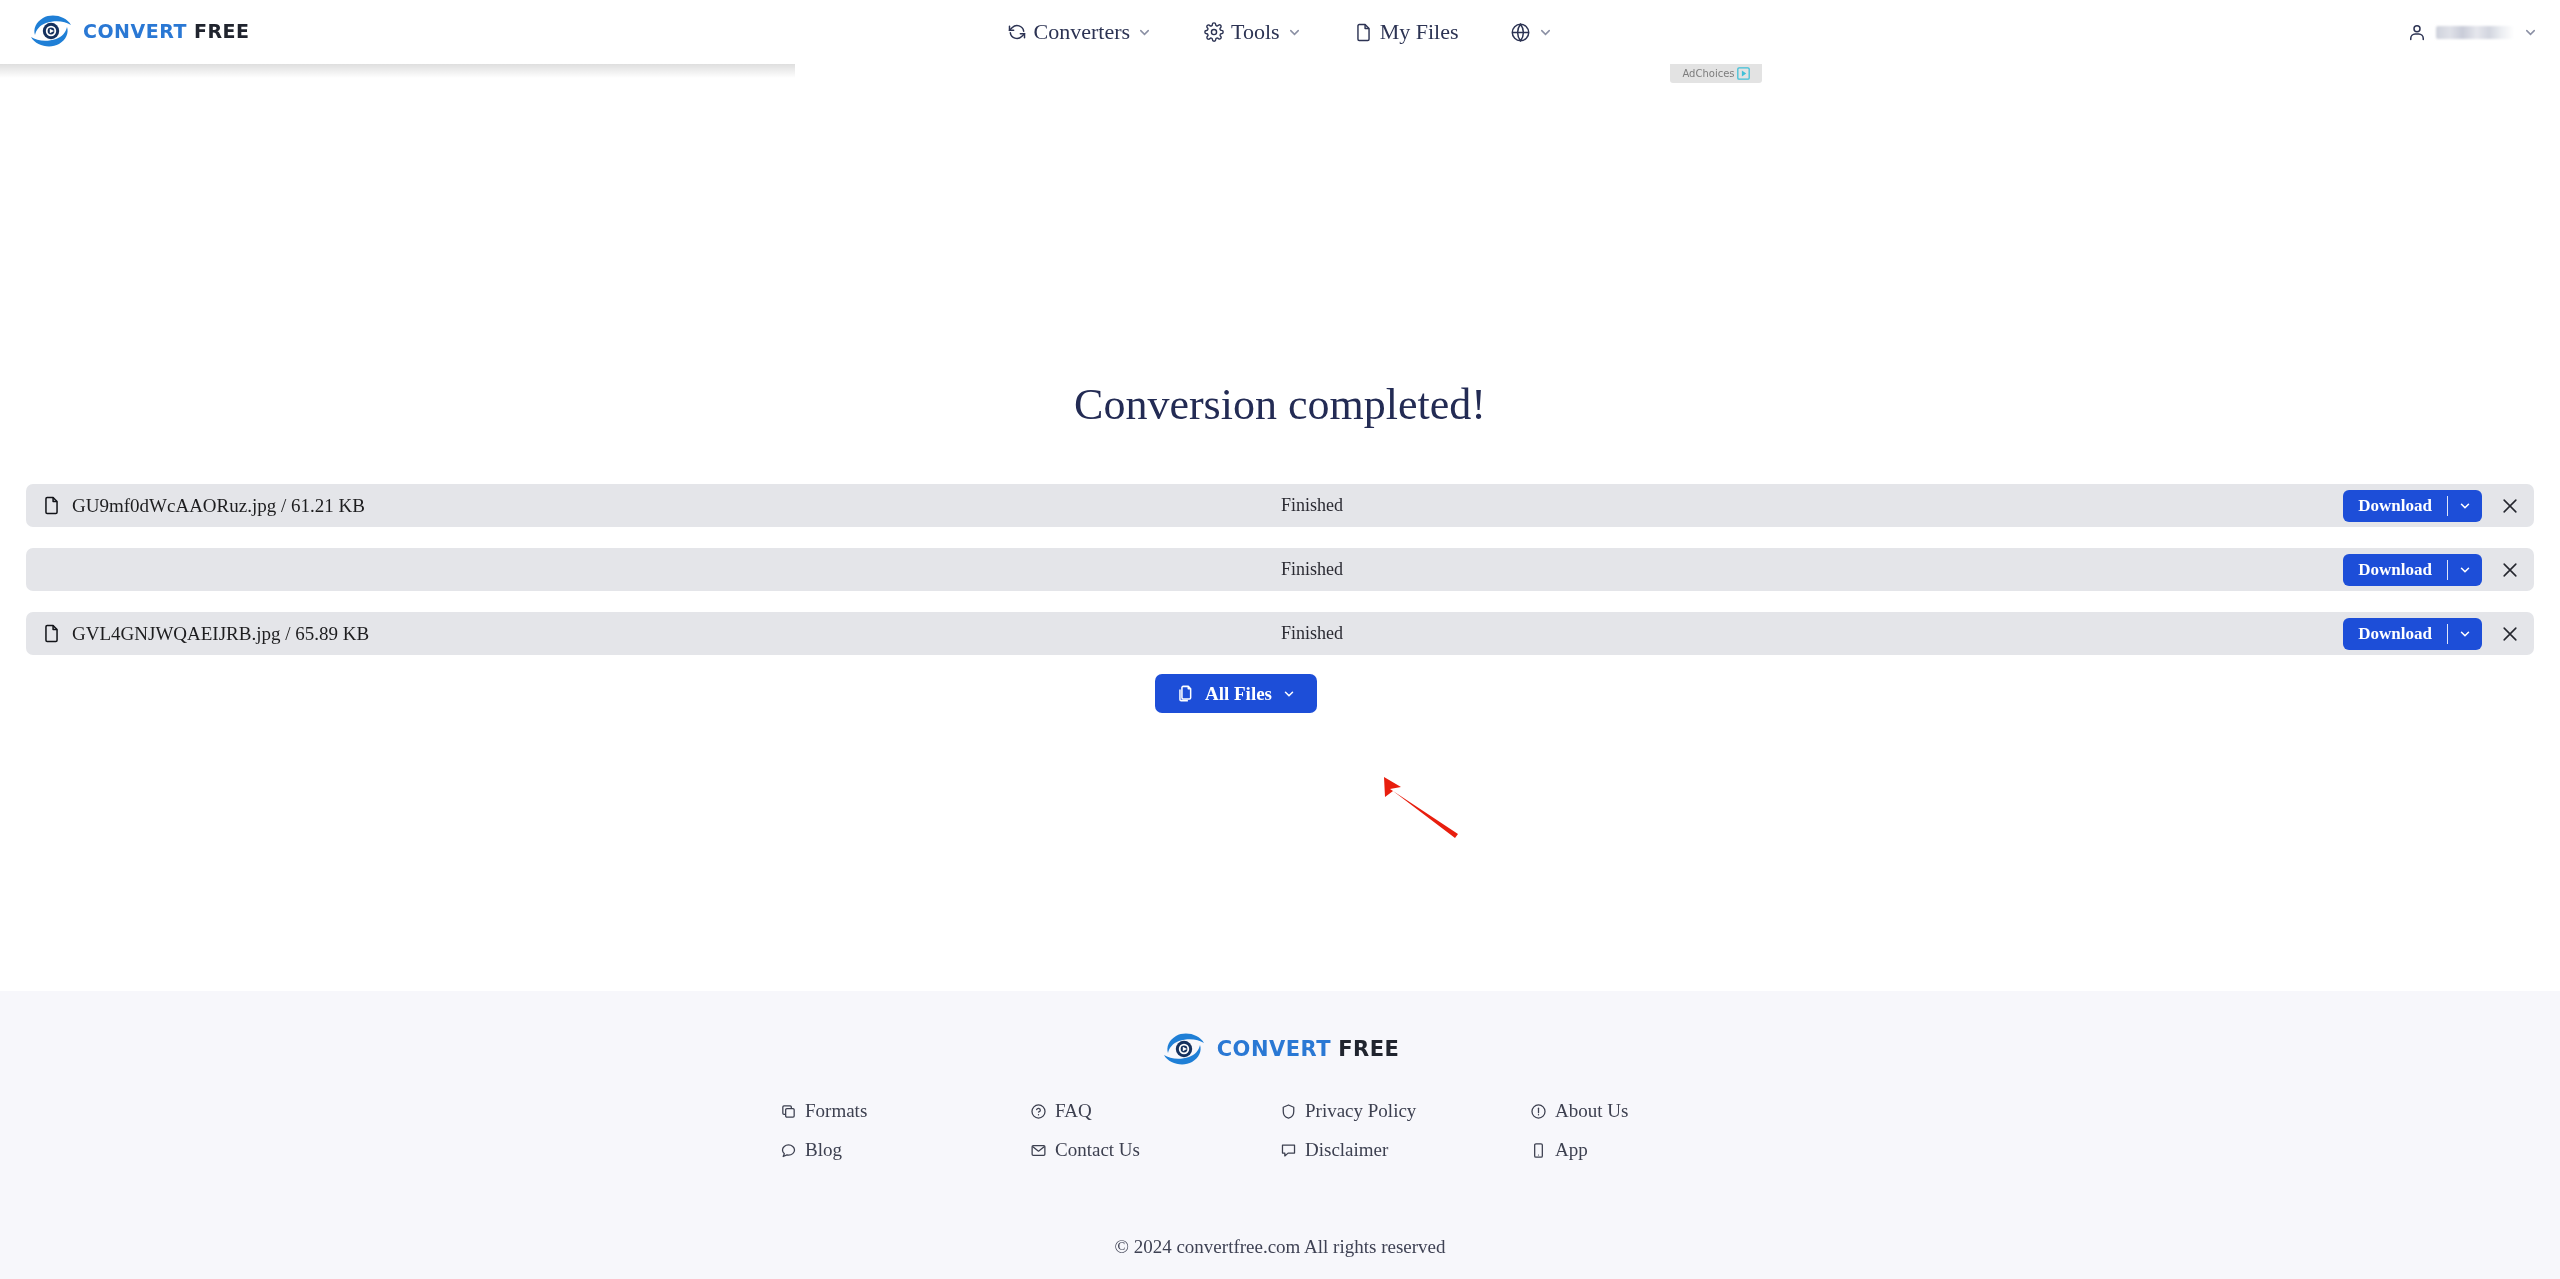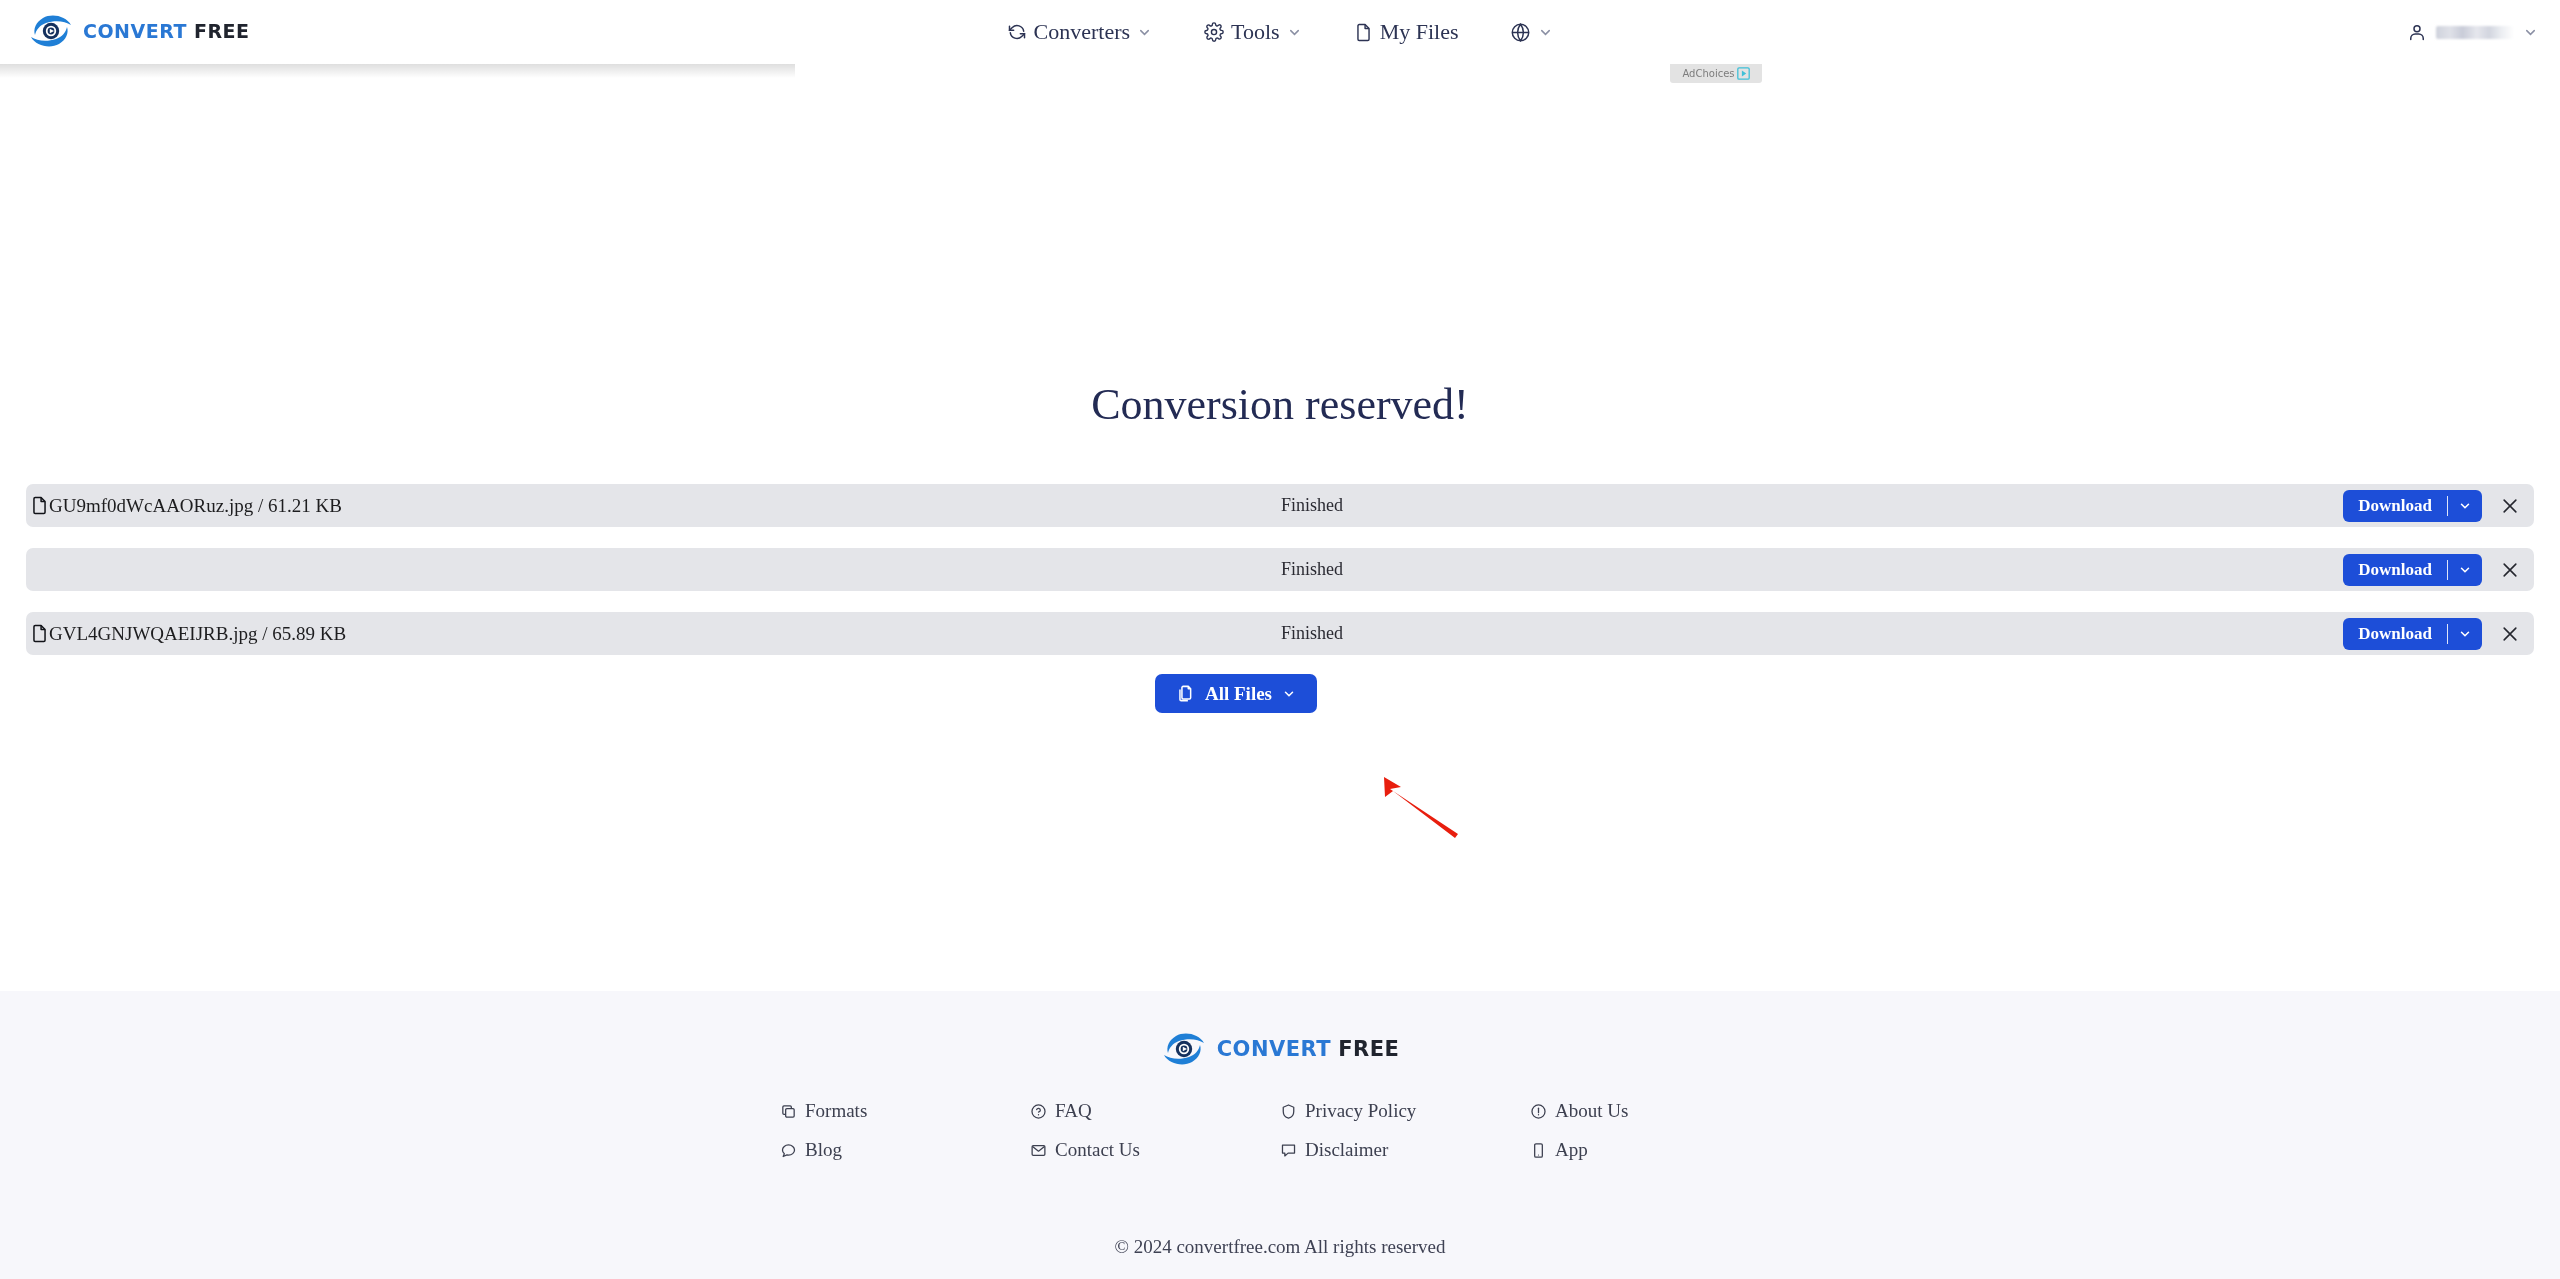--- a/index.html
+++ b/index.html
@@ -87,22 +87,22 @@
   }
 
   .file-list { position: absolute; top: 420px; left: 26px; width: 2508px; }
   .file-row {
     position: relative;
     height: 43px; margin-bottom: 21px;
     background: #e4e5e9; border-radius: 7px;
     display: flex; align-items: center;
   }
   .file-name-cell {
-    display: flex; align-items: center; 
-    padding-left: 4px; width: 1180px;
+    display: flex; align-items: center; gap: 11px;
+    padding-left: 16px; width: 1180px;
   }
   .file-name {
     font-size: 19px; color: #1d1d1f;
     font-family: "Liberation Serif", serif; white-space: nowrap;
   }
   .file-status {
     position: absolute; left: 1255px;
     font-size: 18px; color: #2b2b33;
     font-family: "Liberation Serif", serif;
   }
@@ -267,21 +267,21 @@
 <div class="adchoices">
   <span class="adchoices-label">AdChoices</span>
   <svg class="adchoices-icon" viewBox="0 0 16 16">
     <rect x="1" y="1" width="14" height="14" rx="1.5" fill="none" stroke="#3fc0d8" stroke-width="1.6"></rect>
     <path d="M6 4.3 L11.4 8 L6 11.7 Z" fill="#3fc0d8"></path>
   </svg>
 </div>
 
 <div class="main">
 
-  <h1 class="page-title">Conversion reserved!</h1>
+  <h1 class="page-title">Conversion completed!</h1>
 
   <div class="file-list">
 
     <div class="file-row">
       <div class="file-name-cell">
         <svg width="19" height="21" viewBox="0 0 24 24" fill="none" stroke="#111318" stroke-width="1.9" stroke-linejoin="round">
           <path d="M14 2H6.5A1.5 1.5 0 0 0 5 3.5v17A1.5 1.5 0 0 0 6.5 22h11a1.5 1.5 0 0 0 1.5-1.5V7z"></path>
             <path d="M14 2v5h5"></path>
         </svg>
         <span class="file-name">GU9mf0dWcAAORuz.jpg / 61.21 KB</span>

